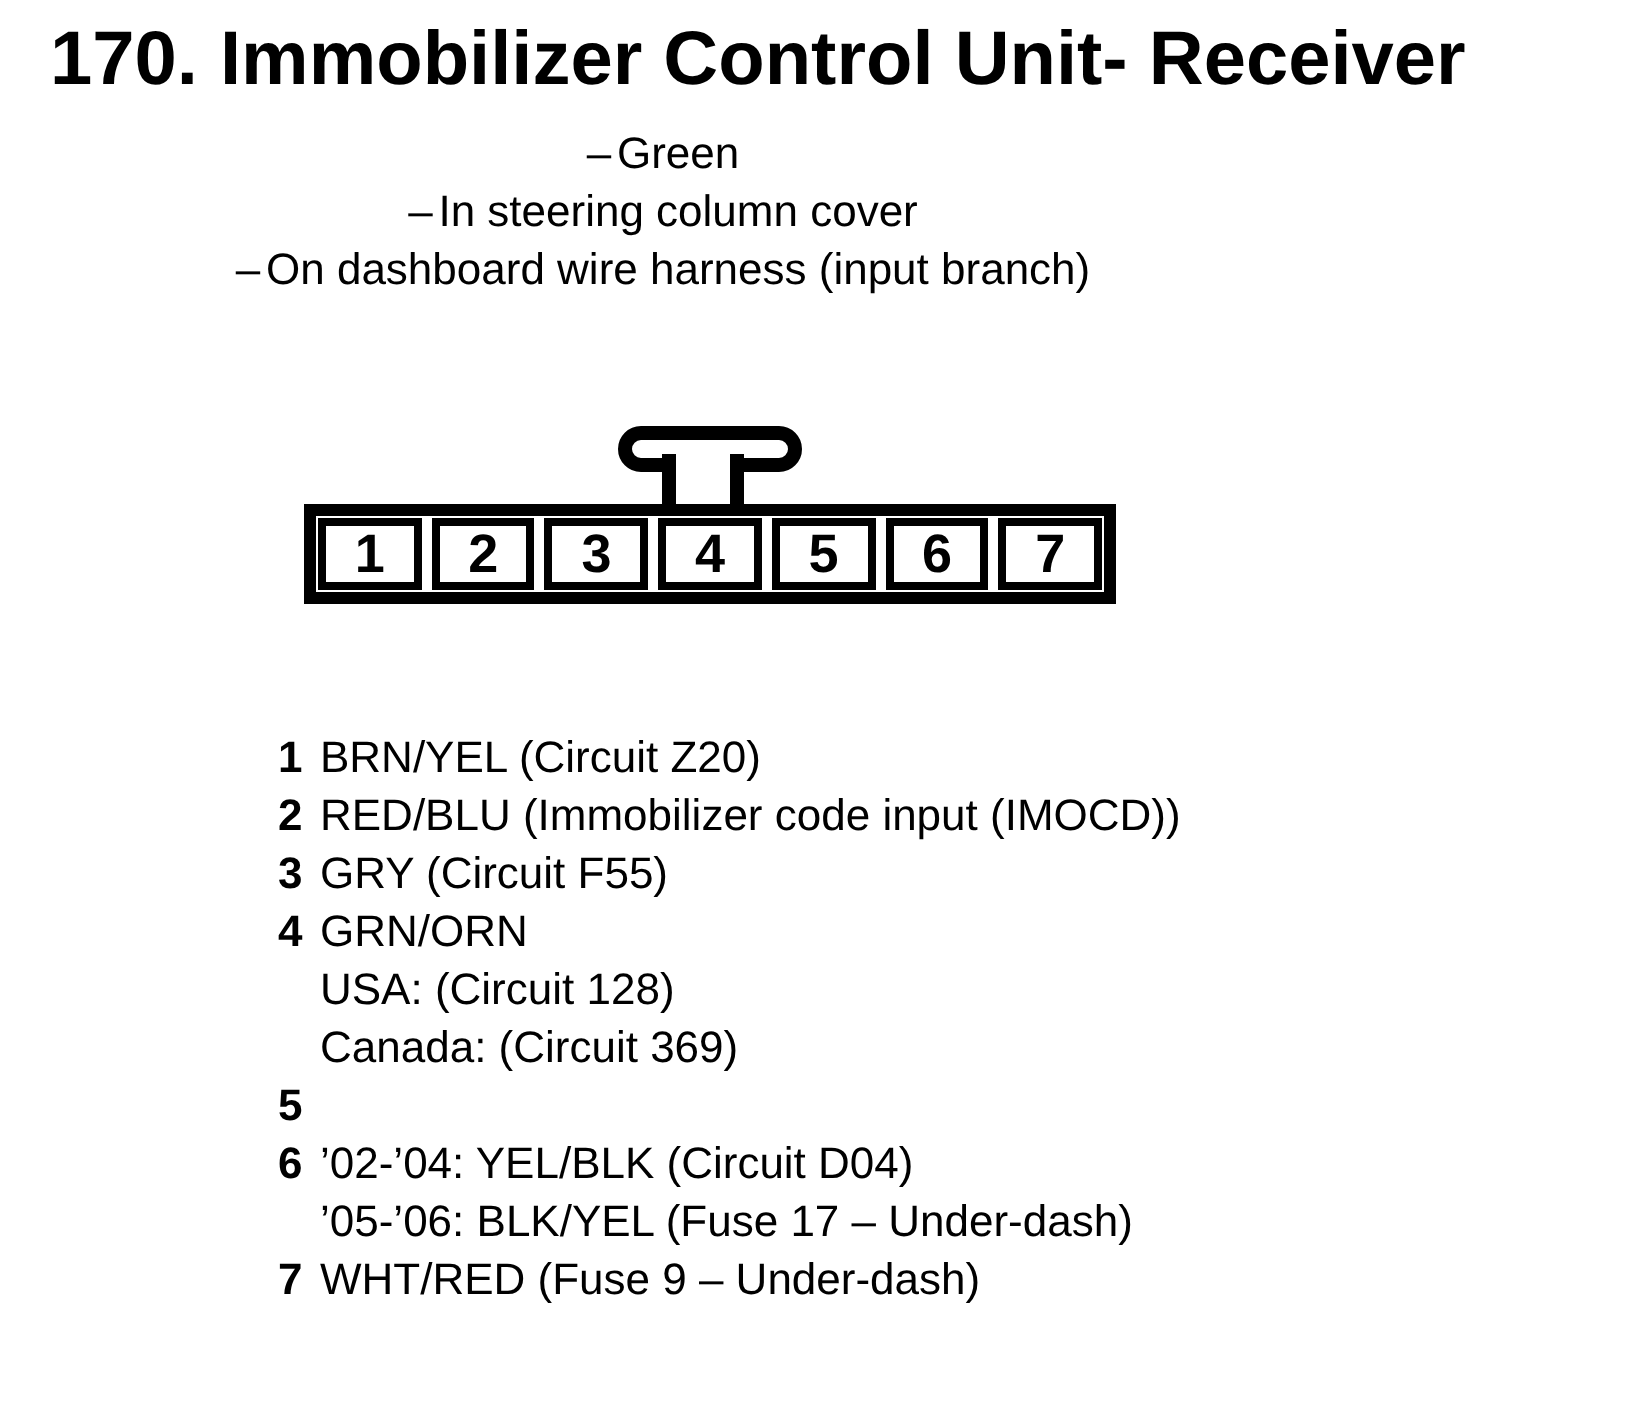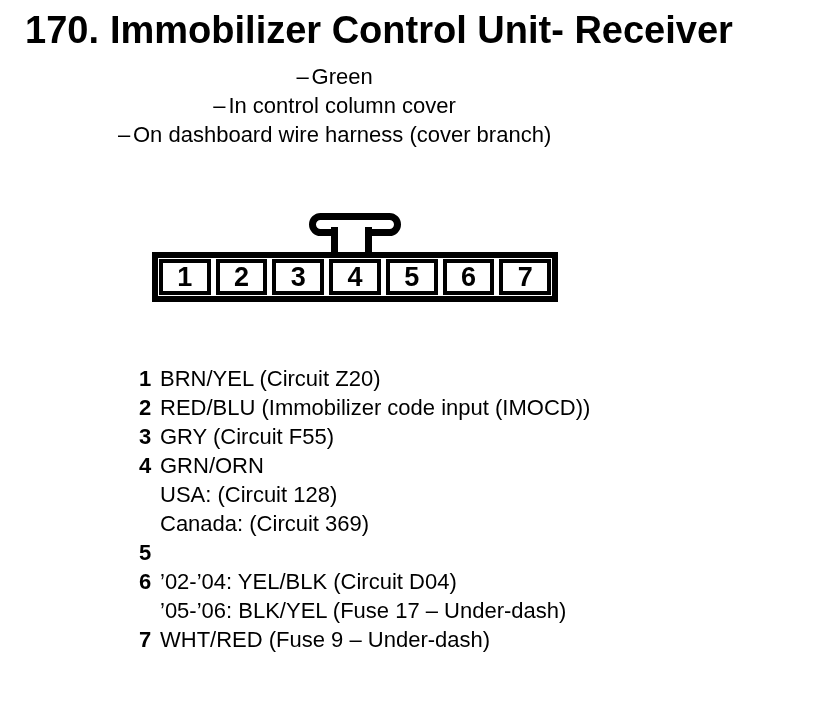--- a/index.html
+++ b/index.html
@@ -106,22 +106,22 @@
 </style>
 </head>
 <body>
 
 <div class="page">
 
   <h1 class="title"><span class="title-num">170.</span><span class="title-text">Immobilizer Control Unit- Receiver</span></h1>
 
   <div class="notes">
     <div class="note-line"><span class="dash">–</span><span>Green</span></div>
-    <div class="note-line"><span class="dash">–</span><span>In control column cover</span></div>
-    <div class="note-line"><span class="dash">–</span><span>On dashboard wire harness (cover branch)</span></div>
+    <div class="note-line"><span class="dash">–</span><span>In steering column cover</span></div>
+    <div class="note-line"><span class="dash">–</span><span>On dashboard wire harness (input branch)</span></div>
   </div>
 
   <div class="connector">
     <div class="latch-top"></div>
     <div class="latch-stem"></div>
     <div class="connector-body">
       <div class="pin-cell">
           <span>1</span>
         </div>
       <div class="pin-cell">

